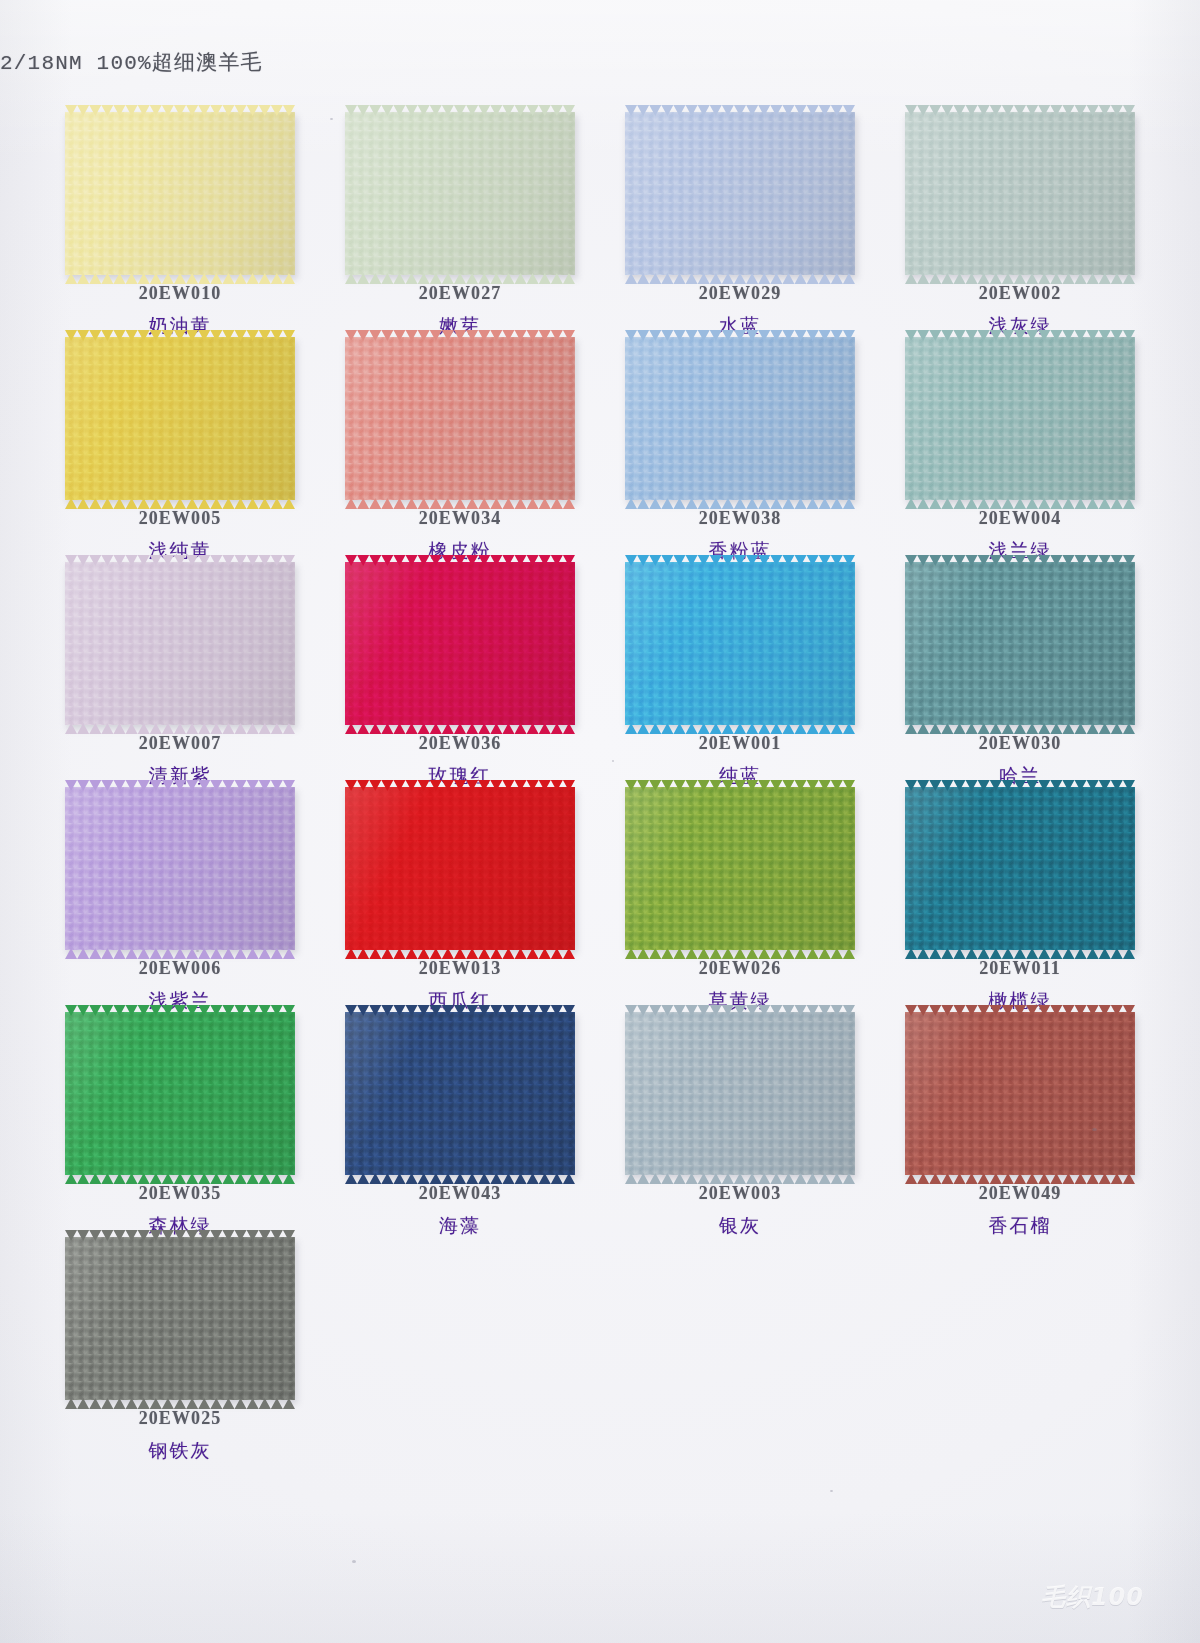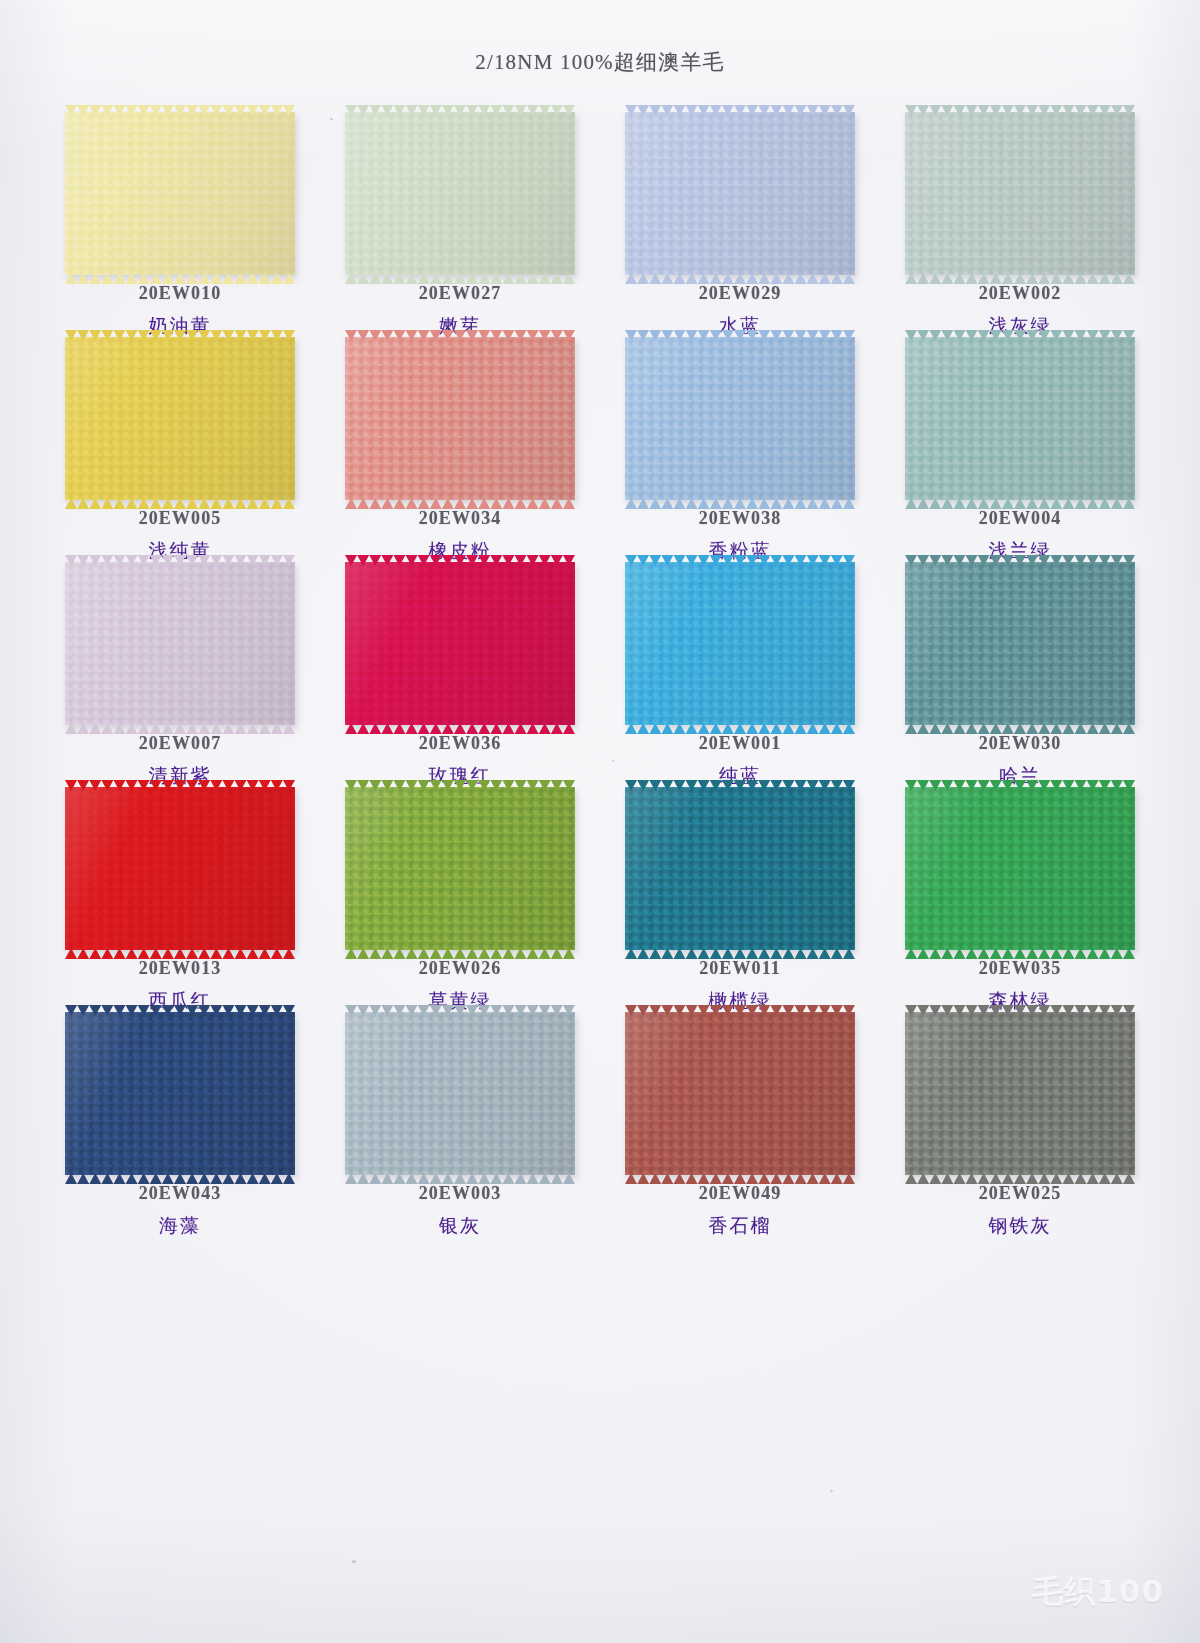--- a/index.html
+++ b/index.html
@@ -21,25 +21,25 @@
   .paper:after{
     content:"";position:absolute;inset:0;
     background:
       linear-gradient(90deg, rgba(160,160,175,.10) 0%, rgba(255,255,255,0) 6%, rgba(255,255,255,0) 94%, rgba(150,150,168,.10) 100%),
       linear-gradient(180deg, rgba(255,255,255,.5) 0%, rgba(255,255,255,0) 10%, rgba(255,255,255,0) 92%, rgba(150,150,170,.10) 100%);
     pointer-events:none;
   }
 
   .title{
     position:absolute;left:0;right:0;top:48px;
-    text-align:center;
+    text-align:left;
     font-size:21px;
     letter-spacing:1.2px;
     color:#53555e;
-    font-family:Liberation Serif, serif;
+    font-family:Liberation Mono, monospace;
     text-shadow:0 0 1px rgba(120,120,135,.55);
   }
 
   .grid{
     position:absolute;
     left:40px;top:110px;
     width:1120px;
     display:grid;
     grid-template-columns:repeat(4,280px);
     grid-template-rows:repeat(6,225px);
@@ -110,27 +110,28 @@
     margin-top:14px;
     font-size:19px;
     letter-spacing:2px;
     color:#4c1d95;
     font-family:"DejaVu Sans",sans-serif;
     text-shadow:0 0 1px rgba(120,120,135,.45);
   }
 
   .watermark{
     position:absolute;
-    right:36px;bottom:30px;
-    font-size:31px;
+    right:56px;bottom:30px;
+    font-size:24px;
     font-weight:bold;
     color:rgba(255,255,255,.78);
     letter-spacing:1px;
     font-family:"DejaVu Sans",sans-serif;
     text-shadow:0 1px 0 rgba(160,162,178,.35);
+    font-style:italic;
     user-select:none;
   }
   .speck{position:absolute;background:rgba(120,120,140,.35);border-radius:50%;}
 </style>
 </head>
 <body>
 
 <div class="paper"></div>
 
 <div class="title">2/18NM  100%超细澳羊毛</div>
@@ -320,20 +321,36 @@
           <div class="sheen"></div>
         </div>
         <div class="zig top"><svg width="230" height="11" viewBox="0 0 230 11" preserveAspectRatio="none">
             <path d="M0,0 L6.1,11 L12.1,0 L18.2,11 L24.2,0 L30.3,11 L36.3,0 L42.4,11 L48.4,0 L54.5,11 L60.5,0 L66.6,11 L72.6,0 L78.7,11 L84.7,0 L90.8,11 L96.8,0 L102.9,11 L108.9,0 L115.0,11 L121.1,0 L127.1,11 L133.2,0 L139.2,11 L145.3,0 L151.3,11 L157.4,0 L163.4,11 L169.5,0 L175.5,11 L181.6,0 L187.6,11 L193.7,0 L199.7,11 L205.8,0 L211.8,11 L217.9,0 L223.9,11 L230.0,0 Z" fill="#5d8e94"></path>
           </svg></div>
         <div class="zig bot"><svg width="230" height="11" viewBox="0 0 230 11" preserveAspectRatio="none">
             <path d="M0,11 L6.1,0 L12.1,11 L18.2,0 L24.2,11 L30.3,0 L36.3,11 L42.4,0 L48.4,11 L54.5,0 L60.5,11 L66.6,0 L72.6,11 L78.7,0 L84.7,11 L90.8,0 L96.8,11 L102.9,0 L108.9,11 L115.0,0 L121.1,11 L127.1,0 L133.2,11 L139.2,0 L145.3,11 L151.3,0 L157.4,11 L163.4,0 L169.5,11 L175.5,0 L181.6,11 L187.6,0 L193.7,11 L199.7,0 L205.8,11 L211.8,0 L217.9,11 L223.9,0 L230.0,11 Z" fill="#5d8e94"></path>
           </svg></div>
       </div>
       <div class="label"><span class="code">20EW030</span><span class="cname">哈兰</span></div>
+    </div>
+    <div class="cell">
+      <div class="swatch-wrap">
+        <div class="swatch" style="background: rgb(183, 157, 220);">
+          <div class="knit"></div>
+          <div class="knit2"></div>
+          <div class="sheen"></div>
+        </div>
+        <div class="zig top"><svg width="230" height="11" viewBox="0 0 230 11" preserveAspectRatio="none">
+            <path d="M0,0 L6.1,11 L12.1,0 L18.2,11 L24.2,0 L30.3,11 L36.3,0 L42.4,11 L48.4,0 L54.5,11 L60.5,0 L66.6,11 L72.6,0 L78.7,11 L84.7,0 L90.8,11 L96.8,0 L102.9,11 L108.9,0 L115.0,11 L121.1,0 L127.1,11 L133.2,0 L139.2,11 L145.3,0 L151.3,11 L157.4,0 L163.4,11 L169.5,0 L175.5,11 L181.6,0 L187.6,11 L193.7,0 L199.7,11 L205.8,0 L211.8,11 L217.9,0 L223.9,11 L230.0,0 Z" fill="#b79ddc"></path>
+          </svg></div>
+        <div class="zig bot"><svg width="230" height="11" viewBox="0 0 230 11" preserveAspectRatio="none">
+            <path d="M0,11 L6.1,0 L12.1,11 L18.2,0 L24.2,11 L30.3,0 L36.3,11 L42.4,0 L48.4,11 L54.5,0 L60.5,11 L66.6,0 L72.6,11 L78.7,0 L84.7,11 L90.8,0 L96.8,11 L102.9,0 L108.9,11 L115.0,0 L121.1,11 L127.1,0 L133.2,11 L139.2,0 L145.3,11 L151.3,0 L157.4,11 L163.4,0 L169.5,11 L175.5,0 L181.6,11 L187.6,0 L193.7,11 L199.7,0 L205.8,11 L211.8,0 L217.9,11 L223.9,0 L230.0,11 Z" fill="#b79ddc"></path>
+          </svg></div>
+      </div>
+      <div class="label"><span class="code">20EW006</span><span class="cname">浅紫兰</span></div>
     </div>
     <div class="cell">
       <div class="swatch-wrap">
         <div class="swatch" style="background: rgb(216, 23, 28);">
           <div class="knit"></div>
           <div class="knit2"></div>
           <div class="sheen"></div>
         </div>
         <div class="zig top"><svg width="230" height="11" viewBox="0 0 230 11" preserveAspectRatio="none">
             <path d="M0,0 L6.1,11 L12.1,0 L18.2,11 L24.2,0 L30.3,11 L36.3,0 L42.4,11 L48.4,0 L54.5,11 L60.5,0 L66.6,11 L72.6,0 L78.7,11 L84.7,0 L90.8,11 L96.8,0 L102.9,11 L108.9,0 L115.0,11 L121.1,0 L127.1,11 L133.2,0 L139.2,11 L145.3,0 L151.3,11 L157.4,0 L163.4,11 L169.5,0 L175.5,11 L181.6,0 L187.6,11 L193.7,0 L199.7,11 L205.8,0 L211.8,11 L217.9,0 L223.9,11 L230.0,0 Z" fill="#d8171c"></path>

